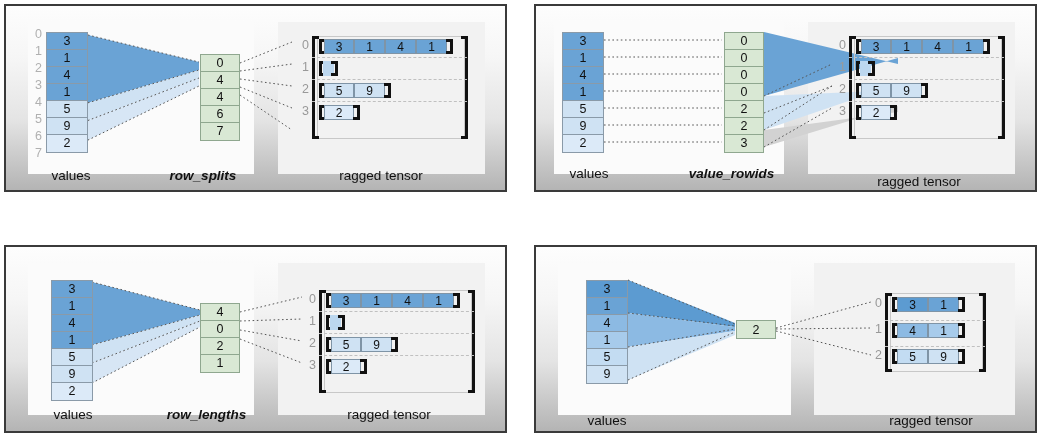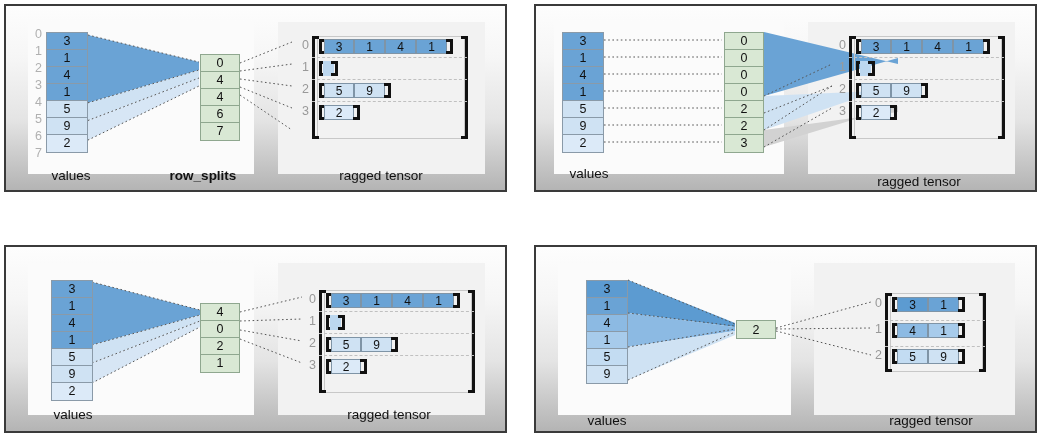--- a/index.html
+++ b/index.html
@@ -35,21 +35,21 @@
   .panel.br .card.right{left:278px;top:16px;width:201px;height:152px;background:#f2f2f2;}
   .panel.tr .card.left{left:18px;top:16px;width:230px;height:152px;background:#fbfbfb;}
   .panel.tr .card.right{left:272px;top:16px;width:207px;height:152px;background:#f2f2f2;}
 
   
   .caption{
     position:absolute;
     font-size:13.5px;color:#111;
     text-align:center;white-space:pre-line;line-height:1.15;
   }
-  .caption.bold{font-weight:bold;}
+  .caption.bold{font-weight:bold;font-style:italic;}
 
   
   .vcol{position:absolute;width:42px;border:1px solid #8a9aa8;box-sizing:border-box;}
   .vcell{
     height:17px;border-bottom:1px solid #8a9aa8;box-sizing:border-box;
     font-size:12.5px;color:#111;display:flex;align-items:center;justify-content:center;
     line-height:1;
   }
   .vcell:last-child{border-bottom:none;}
 
@@ -259,20 +259,21 @@
       <div class="rcell" style="left:325px;top:77px;width:30px;background:#cfe2f3;">5</div>
       <div class="rcell" style="left:355px;top:77px;width:31px;background:#cfe2f3;">9</div>
       <div class="brkR" style="left:385px;top:77px;height:15px;"></div>
 
       <div class="brkL" style="left:320px;top:99px;height:15px;"></div>
       <div class="rcell" style="left:325px;top:99px;width:30px;background:#dceaf8;">2</div>
       <div class="brkR" style="left:354px;top:99px;height:15px;"></div>
     </div>
 
     <div class="caption" style="left:18px;top:160px;width:70px;">values</div>
+    <div class="caption bold" style="left:128px;top:160px;width:135px;">value_rowids</div>
     <div class="caption" style="left:318px;top:168px;width:130px;">ragged tensor</div>
   </div>
 
   <div class="panel bl">
     <div class="card left"></div>
     <div class="card right"></div>
 
     <svg class="ov" width="503" height="188">
       <polygon points="86,35 194,63 194,68 86,98" fill="#6aa3d5"></polygon>
       <polygon points="86,98 194,68 194,74 86,116" fill="#cfe2f3"></polygon>
@@ -335,20 +336,21 @@
       <div class="rcell" style="left:325px;top:90px;width:30px;background:#cfe2f3;">5</div>
       <div class="rcell" style="left:355px;top:90px;width:31px;background:#cfe2f3;">9</div>
       <div class="brkR" style="left:385px;top:90px;height:15px;"></div>
 
       <div class="brkL" style="left:320px;top:112px;height:15px;"></div>
       <div class="rcell" style="left:325px;top:112px;width:30px;background:#dceaf8;">2</div>
       <div class="brkR" style="left:354px;top:112px;height:15px;"></div>
     </div>
 
     <div class="caption" style="left:32px;top:160px;width:70px;">values</div>
+    <div class="caption bold" style="left:138px;top:160px;width:125px;">row_lengths</div>
     <div class="caption" style="left:318px;top:160px;width:130px;">ragged tensor</div>
   </div>
 
   <div class="panel br">
     <div class="card left"></div>
     <div class="card right"></div>
 
     <svg class="ov" width="503" height="188">
       <polygon points="92,33 199,76 199,80 92,66" fill="#5c9bd1"></polygon>
       <polygon points="92,66 199,80 199,84 92,100" fill="#8cbae3"></polygon>

